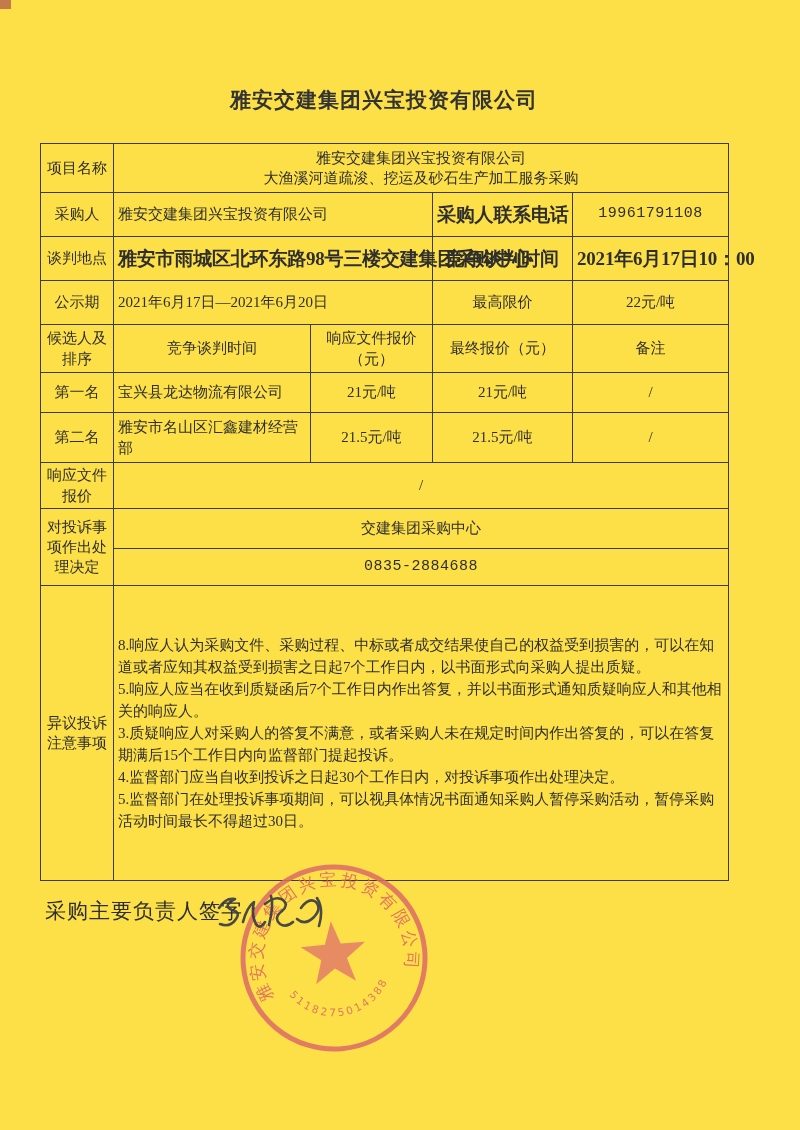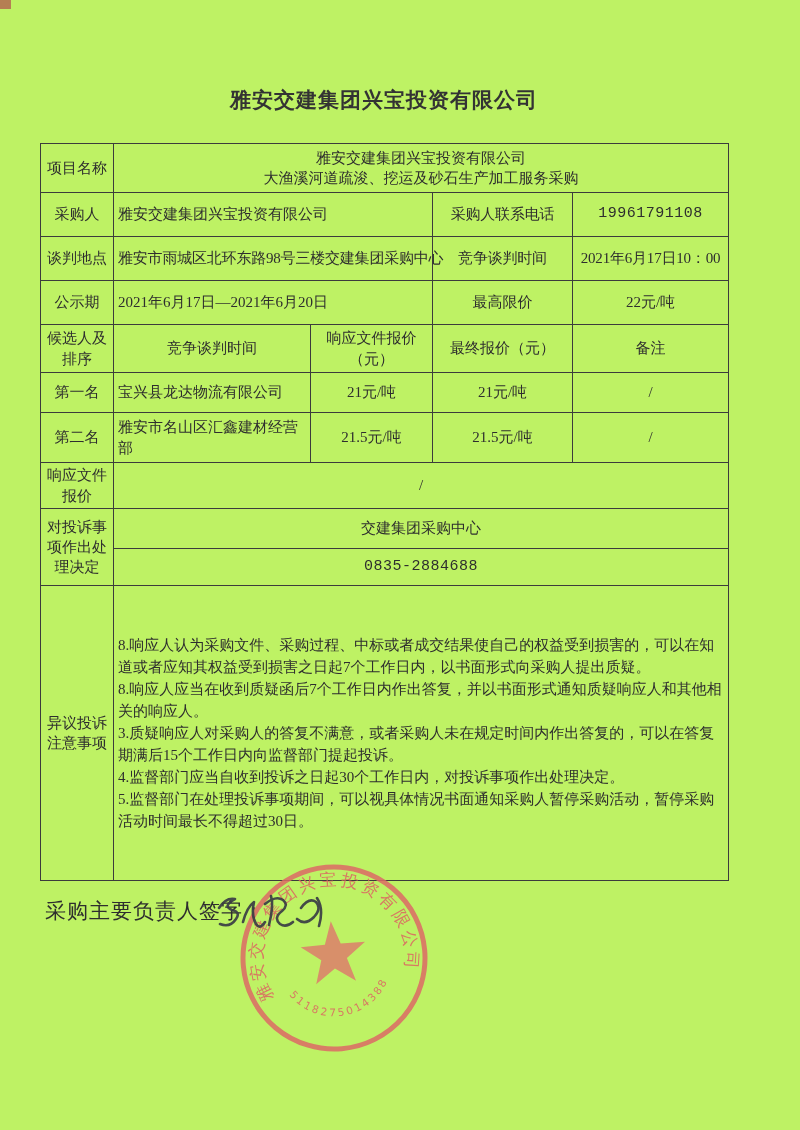--- a/index.html
+++ b/index.html
@@ -4,21 +4,21 @@
 <style>
   html,body{margin:0;padding:0;}
   body{
     width:800px;height:1130px;
     background:#ffffff;
     font-family:"Liberation Serif","DejaVu Serif",serif;
     color:#2b2b2b;
     position:relative;
     overflow:hidden;
   }
-  .page{position:absolute;inset:0;background:#bef264;}
+  .page{position:absolute;inset:0;background:#fde047;}
   .corner-mark{
     position:absolute;left:0;top:0;width:11px;height:9px;
     background:#b2584e;opacity:.75;
   }
   .title1{
     position:absolute;left:34px;top:86px;width:700px;
     text-align:center;font-size:21px;font-weight:bold;letter-spacing:1px;
     color:#333;
   }
   .title2{
@@ -33,21 +33,21 @@
   }
   table.doc td{
     border:1.6px solid #3c3c3c;
     vertical-align:middle;
     padding:2px 4px;
     line-height:1.35;
   }
   td.lab{padding-left:5px;padding-right:2px;text-align:center;}
   td.ctr{text-align:center;}
   td.lft{text-align:left;padding-left:8px;}
-  .tight{font-size:15px;letter-spacing:-0.2px;white-space:nowrap;}
+  .tight{font-size:19px;letter-spacing:-0.2px;white-space:nowrap;font-weight:bold;}
   .num{letter-spacing:.5px;font-family:Liberation Mono, monospace;}
   td.bigcell{padding:8px 10px 8px 7px;vertical-align:middle;}
   td.bigcell p{margin:0;line-height:22px;text-align:left;}
   .sig-label{
     position:absolute;left:45px;top:897px;font-size:21px;color:#2e2e2e;
     letter-spacing:1px;
   }
   .sig-mark{
     position:absolute;left:197px;top:899px;font-size:13px;color:#777;
   }
@@ -126,21 +126,21 @@
       <td class="lab" rowspan="2">对投诉事项作出处理决定</td>
       <td class="ctr" colspan="4">交建集团采购中心</td>
     </tr>
     <tr style="height:37px">
       <td class="ctr num" colspan="4">0835-2884688</td>
     </tr>
     <tr style="height:295px">
       <td class="lab">异议投诉注意事项</td>
       <td class="bigcell" colspan="4">
         <p>8.响应人认为采购文件、采购过程、中标或者成交结果使自己的权益受到损害的，可以在知道或者应知其权益受到损害之日起7个工作日内，以书面形式向采购人提出质疑。</p>
-        <p>8.响应人应当在收到质疑函后7个工作日内作出答复，并以书面形式通知质疑响应人和其他相关的响应人。</p>
+        <p>5.响应人应当在收到质疑函后7个工作日内作出答复，并以书面形式通知质疑响应人和其他相关的响应人。</p>
         <p>3.质疑响应人对采购人的答复不满意，或者采购人未在规定时间内作出答复的，可以在答复期满后15个工作日内向监督部门提起投诉。</p>
         <p>4.监督部门应当自收到投诉之日起30个工作日内，对投诉事项作出处理决定。</p>
         <p>5.监督部门在处理投诉事项期间，可以视具体情况书面通知采购人暂停采购活动，暂停采购活动时间最长不得超过30日。</p>
       </td>
     </tr>
   </tbody>
     </table>
 
   <div class="sig-label">采购主要负责人签字：</div>
   <div class="sig-mark">：</div>

